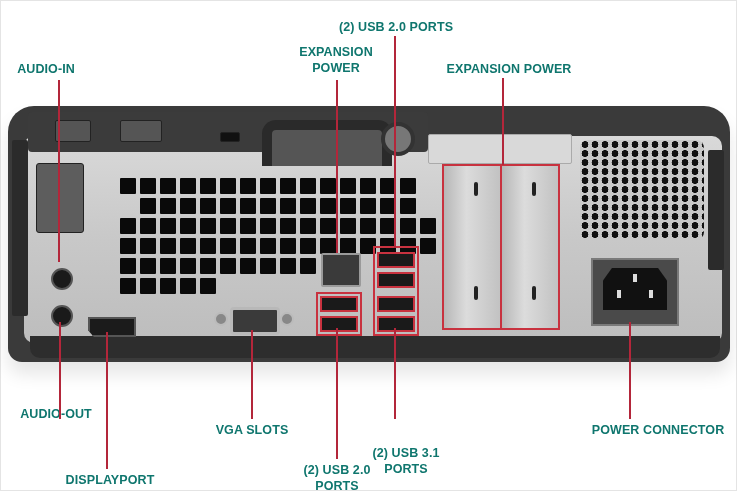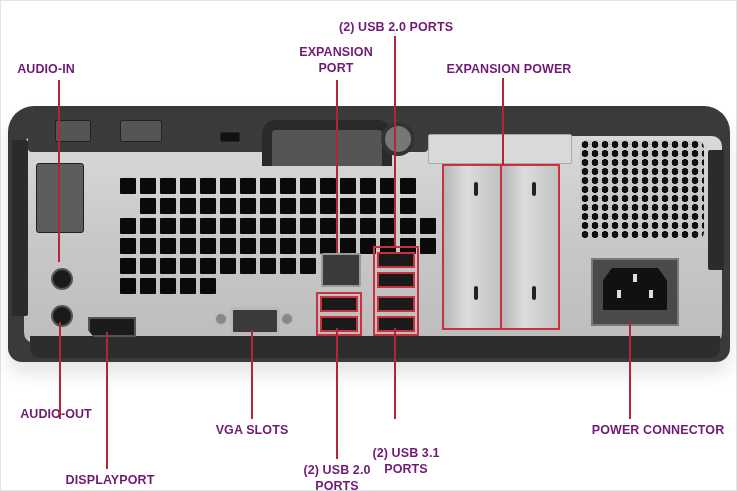--- a/index.html
+++ b/index.html
@@ -1,18 +1,18 @@
 <!DOCTYPE html>
 <html><head>
 <meta charset="utf-8">
 <style>
   html,body{margin:0;padding:0;}
   body{width:737px;height:491px;background:#ffffff;position:relative;overflow:hidden;font-family:"Liberation Sans",sans-serif;}
   .frame{position:absolute;left:0;top:0;width:735px;height:489px;border:1px solid #e4e4e4;}
-  .label{position:absolute;font-weight:bold;font-size:12.5px;color:#701a75;text-align:center;line-height:16px;white-space:nowrap;transform:translateX(-50%);letter-spacing:0.1px;}
+  .label{position:absolute;font-weight:bold;font-size:12.5px;color:#0f766e;text-align:center;line-height:16px;white-space:nowrap;transform:translateX(-50%);letter-spacing:0.1px;}
   .leader{position:absolute;width:2px;background:#b3263a;z-index:6;}
   .chassis{position:absolute;left:8px;top:106px;width:722px;height:256px;background:#3a3a3a;border-radius:26px 26px 14px 14px;box-shadow:0 12px 18px rgba(0,0,0,0.10);}
   .plate{position:absolute;left:24px;top:136px;width:698px;height:207px;background:linear-gradient(180deg,#d9d9d9 0%,#c8c8c8 50%,#bdbdbd 100%);border-radius:10px;}
   .topbar{position:absolute;left:28px;top:112px;width:400px;height:40px;background:#3b3b3b;border-radius:4px;}
   .bottombar{position:absolute;left:30px;top:336px;width:690px;height:22px;background:#2d2d2d;border-radius:0 0 10px 10px;}
   .vent{position:absolute;width:16px;height:16px;background:#0a0a0a;border-radius:1px;}
   .hex{position:absolute;left:580px;top:140px;width:124px;height:100px;
        background-color:#c9c9c9;
        background-image:radial-gradient(circle,#111 3.2px,transparent 3.6px);
        background-size:10px 9px;border-radius:8px;}
@@ -184,21 +184,21 @@
     <div class="leader" style="left: 336px; top: 328px; height: 131px; background: rgb(179, 38, 58);"></div>
     <div class="leader" style="left: 394px; top: 328px; height: 91px; background: rgb(179, 38, 58);"></div>
     <div class="leader" style="left: 629px; top: 322px; height: 97px; background: rgb(179, 38, 58);"></div>
   </div>
 <div id="labels">
     <div class="label" style="left: 46px; top: 61px;">
       <div>AUDIO-IN</div>
     </div>
     <div class="label" style="left: 336px; top: 44px;">
       <div>EXPANSION</div>
-      <div>PORT</div>
+      <div>POWER</div>
     </div>
     <div class="label" style="left: 396px; top: 19px;">
       <div>(2) USB 2.0 PORTS</div>
     </div>
     <div class="label" style="left: 509px; top: 61px;">
       <div>EXPANSION POWER</div>
     </div>
     <div class="label" style="left: 56px; top: 406px;">
       <div>AUDIO-OUT</div>
     </div>

